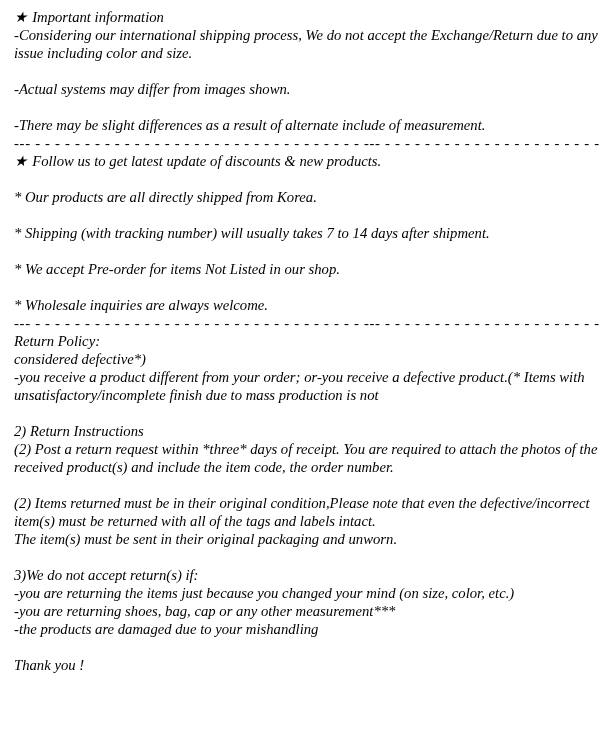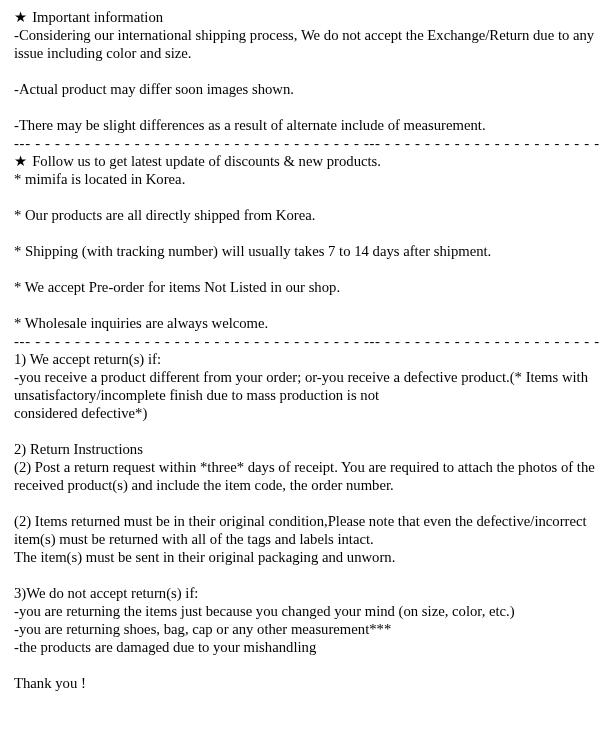--- a/index.html
+++ b/index.html
@@ -14,61 +14,61 @@
     padding: 8px 10px 8px 14px;
     font-family: "Liberation Serif", "DejaVu Serif", serif;
     font-size: 14.7px;
     line-height: 18px;
     color: #000000;
     background: #ffffff;
   }
   .line {
     min-height: 18px;
     white-space: pre-wrap;
+    font-style: italic;
   }
   .sep {
     white-space: nowrap;
     overflow: hidden;
     letter-spacing: 0.7px;
     min-height: 18px;
   }
   .star {
     margin-right: 5px;
   }
 </style>
 </head>
 <body>
 
 <div class="doc">
 
   <div class="line"><span class="star">★</span><span>Important information</span></div>
   <div class="line">-Considering our international shipping process, We do not accept the Exchange/Return due to any issue including color and size.</div>
   <div class="line"></div>
-  <div class="line">-Actual product may differ soon images shown.</div>
+  <div class="line">-Actual systems may differ from images shown.</div>
   <div class="line"></div>
   <div class="line">-There may be slight differences as a result of alternate include of measurement.</div>
 
   <div class="sep">--- - - - - - - - - - - - - - - - - - - - - - - - - - - - - - - - - - --- - - - - - - - - - - - - - - - - - - - - - - - - - - -</div>
 
   <div class="line"><span class="star">★</span><span>Follow us to get latest update of discounts &amp; new products.</span></div>
-  <div class="line">* mimifa is located in Korea.</div>
   <div class="line"></div>
   <div class="line">* Our products are all directly shipped from Korea.</div>
   <div class="line"></div>
   <div class="line">* Shipping (with tracking number) will usually takes 7 to 14 days after shipment.</div>
   <div class="line"></div>
   <div class="line">* We accept Pre-order for items Not Listed in our shop.</div>
   <div class="line"></div>
   <div class="line">* Wholesale inquiries are always welcome.</div>
 
   <div class="sep">--- - - - - - - - - - - - - - - - - - - - - - - - - - - - - - - - - - --- - - - - - - - - - - - - - - - - - - - - - - - - - - -</div>
 
-  <div class="line">1) We accept return(s) if:</div>
+  <div class="line">Return Policy:</div>
+  <div class="line">considered defective*)</div>
   <div class="line">-you receive a product different from your order; or-you receive a defective product.(* Items with unsatisfactory/incomplete finish due to mass production is not</div>
-  <div class="line">considered defective*)</div>
   <div class="line"></div>
   <div class="line">2) Return Instructions</div>
   <div class="line">(2) Post a return request within *three* days of receipt. You are required to attach the photos of the received product(s) and include the item code, the order number.</div>
   <div class="line"></div>
   <div class="line">(2) Items returned must be in their original condition,Please note that even the defective/incorrect item(s) must be returned with all of the tags and labels intact.</div>
   <div class="line">The item(s) must be sent in their original packaging and unworn.</div>
   <div class="line"></div>
   <div class="line">3)We do not accept return(s) if:</div>
   <div class="line">-you are returning the items just because you changed your mind (on size, color, etc.)</div>
   <div class="line">-you are returning shoes, bag, cap or any other measurement***</div>

